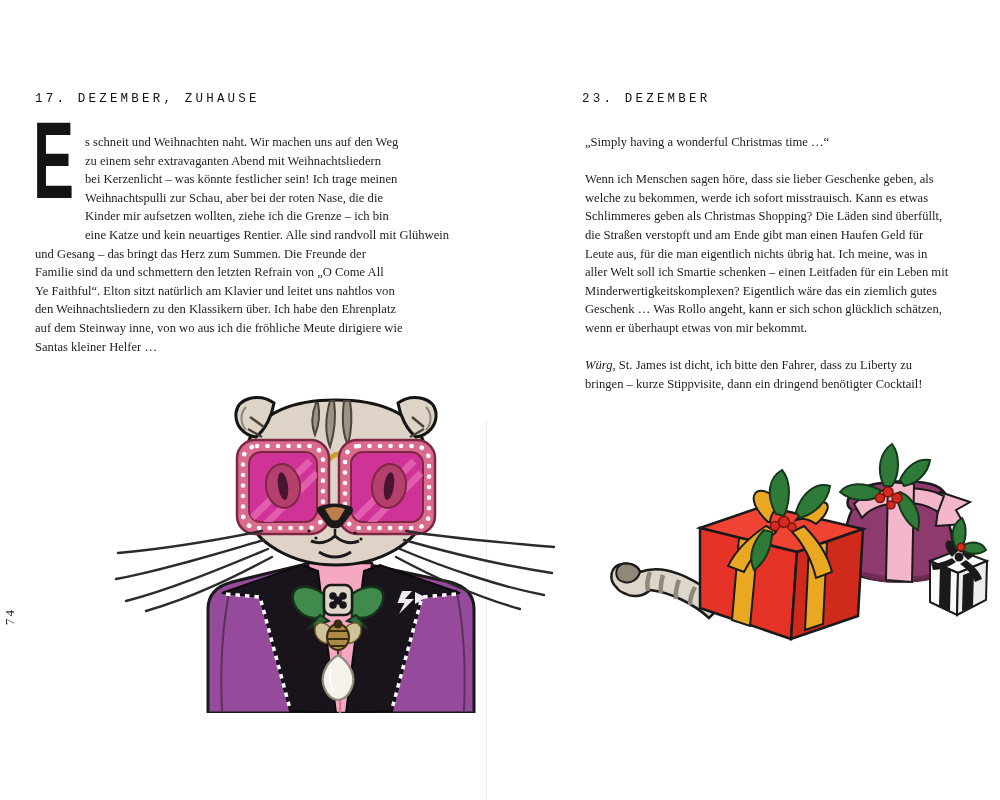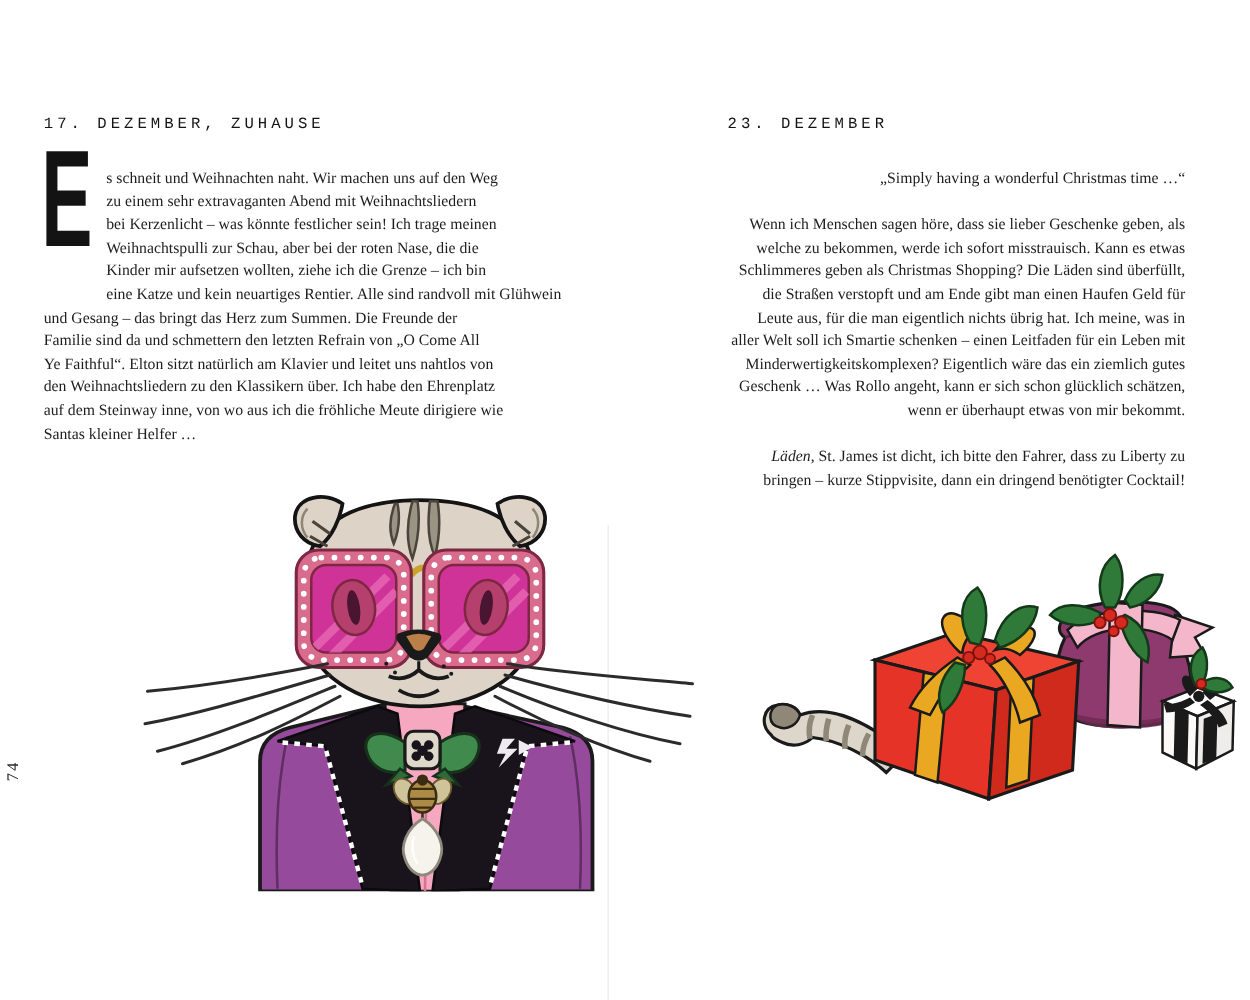--- a/index.html
+++ b/index.html
@@ -8,21 +8,21 @@
   }
   html,body{margin:0;padding:0;background:#fff;}
   .spread{position:relative;width:1000px;height:800px;background:var(--paper);overflow:hidden;
           font-family:"Liberation Serif", serif;color:var(--ink);}
   .heading{position:absolute;font-family:Liberation Mono, monospace;font-size:12.5px;
            font-weight:500;letter-spacing:3.2px;color:#141414;line-height:14px;white-space:pre;}
   .heading-left{left:35px;top:92px;}
   .heading-right{left:582px;top:92px;}
   .bodyblock{position:absolute;font-size:12.6px;line-height:18.6px;white-space:pre;color:#1d1d1d;}
   .body-left{left:35px;top:133px;}
-  .body-right{left:585px;top:133px;text-align:right;}
+  .body-right{left:585px;top:133px;}
   .bodyblock p{margin:0;white-space:pre;}
   .par-gap{margin-top:18.6px !important;}
   .drop-float{float:left;width:50px;height:93px;position:relative;}
   .drop-glyph{position:absolute;left:-2px;top:-13px;font-family:"Liberation Sans", sans-serif;
               font-weight:700;font-size:106px;line-height:77px;color:#131313;
               display:inline-block;transform:scale(0.58,1.04);transform-origin:0 0;}
   .italic{font-style:italic;}
   .pagenum{position:absolute;left:2px;top:608px;font-size:13px;letter-spacing:2px;color:#2a2a2a;
            writing-mode:vertical-rl;transform:rotate(180deg);}
   .gutter{position:absolute;left:486px;top:420px;width:1px;height:380px;background:#efecea;}
@@ -163,21 +163,21 @@
   <div class="heading heading-right">23. DEZEMBER</div>
 
   <div class="bodyblock body-right"><p>„Simply having a wonderful Christmas time …“</p><p class="par-gap">Wenn ich Menschen sagen höre, dass sie lieber Geschenke geben, als
 welche zu bekommen, werde ich sofort misstrauisch. Kann es etwas
 Schlimmeres geben als Christmas Shopping? Die Läden sind überfüllt,
 die Straßen verstopft und am Ende gibt man einen Haufen Geld für
 Leute aus, für die man eigentlich nichts übrig hat. Ich meine, was in
 aller Welt soll ich Smartie schenken – einen Leitfaden für ein Leben mit
 Minderwertigkeitskomplexen? Eigentlich wäre das ein ziemlich gutes
 Geschenk … Was Rollo angeht, kann er sich schon glücklich schätzen,
-wenn er überhaupt etwas von mir bekommt.</p><p class="par-gap"><span class="italic">Läden</span><span>, St. James ist dicht, ich bitte den Fahrer, dass zu Liberty zu
+wenn er überhaupt etwas von mir bekommt.</p><p class="par-gap"><span class="italic">Würg</span><span>, St. James ist dicht, ich bitte den Fahrer, dass zu Liberty zu
 bringen – kurze Stippvisite, dann ein dringend benötigter Cocktail!</span></p></div>
 
   <svg class="illo illo-gifts" viewBox="0 0 400 220" aria-hidden="true">
     <g>
       <path d="M17,158 C8,150 10,136 22,134 C30,132 38,136 40,142 C62,134 88,146 108,160 C114,164 119,169 123,174 L109,188 C94,174 70,162 50,160 C44,166 34,168 26,164 C21,162 18,160 17,158 Z" fill="#ddd6ca" stroke="#1a1a1a" stroke-width="2.5"></path>
       <path d="M22,134 C30,132 38,136 40,142 C38,150 30,154 24,152 C14,150 14,138 22,134 Z" fill="#8f8778" stroke="#1a1a1a" stroke-width="2"></path>
       <path d="M50,142 Q46,152 48,161 M63,145 Q60,155 61,163 M79,150 Q75,160 76,169 M95,157 Q90,166 90,175" fill="none" stroke="#8f8778" stroke-width="4.5"></path>
     </g>
     <g>
       <path d="M252,64 C262,50 330,46 342,60 C350,68 348,76 342,80 C354,98 356,124 348,140 C338,154 262,156 252,140 C242,122 244,96 252,80 C246,76 246,70 252,64 Z" fill="#8e3a6e" stroke="#1a1a1a" stroke-width="2.5"></path>

